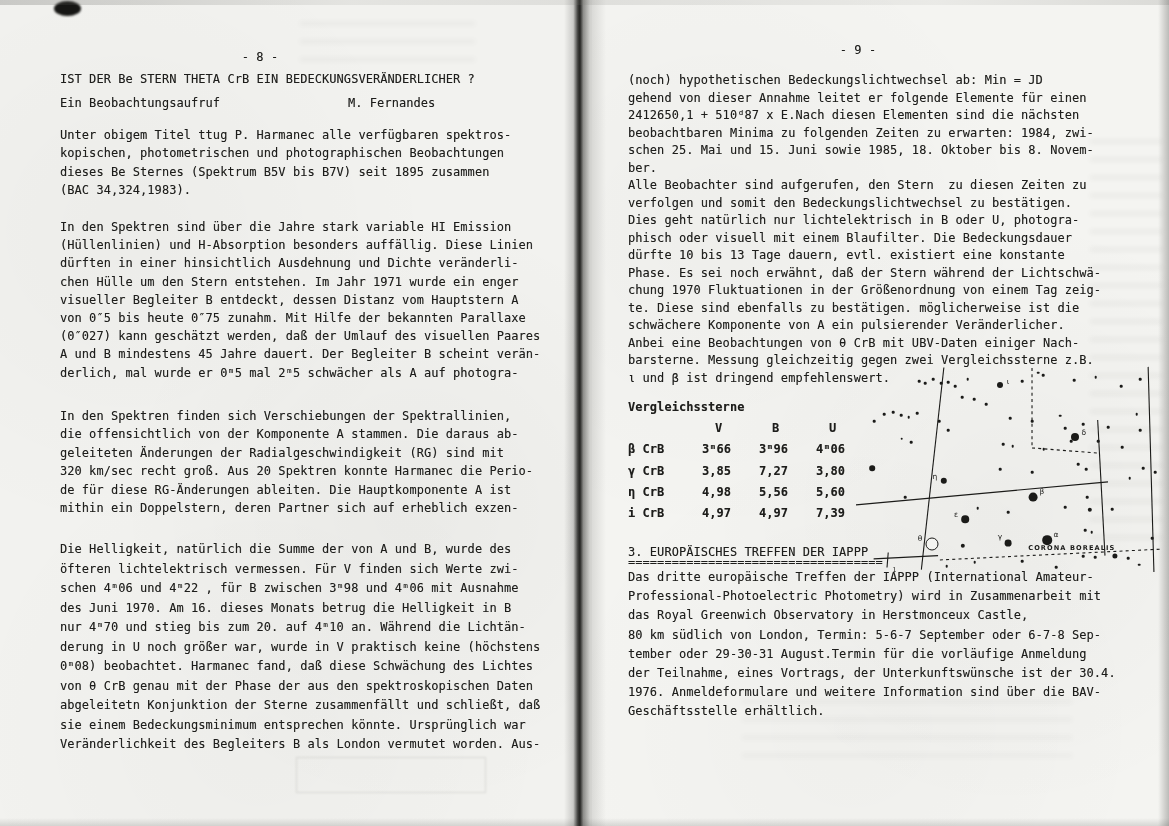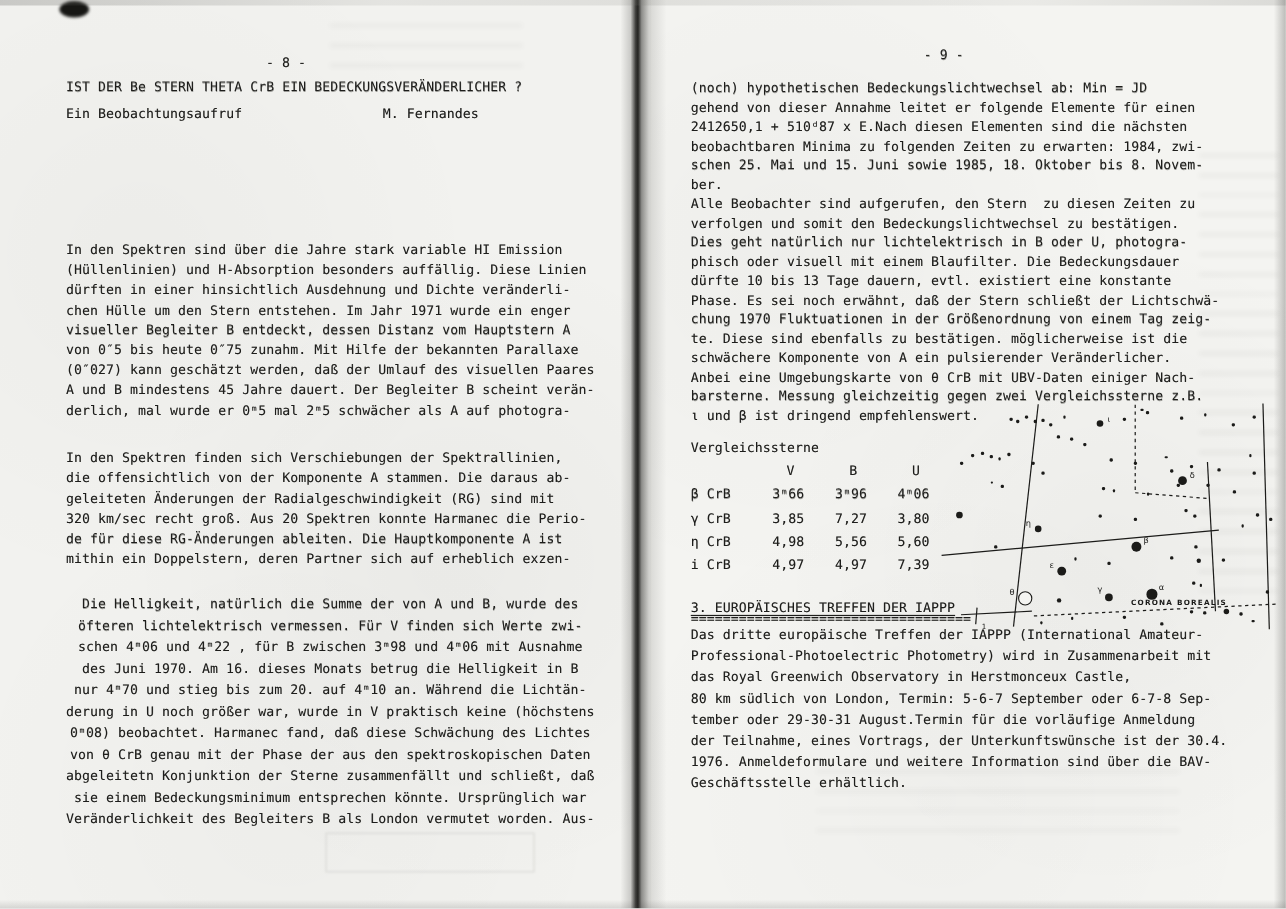--- a/index.html
+++ b/index.html
@@ -29,34 +29,34 @@
   .pA .line{line-height:17.5px;height:17.5px;}
   .pB .line{line-height:19.2px;height:19.2px;}
   
   .lp-pagenum{left:180px;top:50px;}
   .lp-title{left:60px;top:72px;}
   .lp-byline{left:60px;top:96px;width:470px;height:16px;}
   .lp-author{position:absolute;left:288px;top:0;}
   .p1{left:60px;top:126px;}
   .p2{left:60px;top:218px;}
   .p3{left:60px;top:407px;}
-  .p4{left:60px;top:540px;text-align:center;}
+  .p4{left:60px;top:540px;}
   
   .rp-pagenum{left:186px;top:43px;}
   .pA{left:36px;top:72px;}
-  .ctable{left:36px;top:400px;}
+  .ctable{left:36px;top:400px;font-weight:bold;}
   .ttitle{margin-bottom:4px;}
   .thead,.trow{display:flex;height:21.3px;line-height:21.3px;}
   .thead{margin-top:1px;}
   .cstar{width:74px;}
   .cval{width:57px;}
   .hval{width:57px;box-sizing:border-box;padding-left:13px;}
   .hstar{width:74px;}
   .sec-head{left:36px;top:545px;}
-  .sec-title{text-decoration:underline;text-underline-offset:3px;}
+  .sec-title{text-underline-offset:3px;}
   .sec-eq{margin-top:-4.5px;letter-spacing:.12px;font-size:11.9px;}
   .pB{left:36px;top:568px;}
   
   .star-chart{left:264px;top:360px;width:304px;height:215px;z-index:2;}
   .star-chart svg{position:absolute;inset:0;width:100%;height:100%;overflow:visible;}
   .star-dot{position:absolute;background:#1b1b19;border-radius:50%;
      transform:translate(-50%,-50%);}
   .star-dot.open{background:#f4f4f1;border:1.5px solid #1b1b19;}
   .star-glyph{position:absolute;font-family:"DejaVu Sans",sans-serif;
      font-size:7.5px;color:#1b1b19;transform:translate(-50%,-50%);}
@@ -87,20 +87,26 @@
 
   <div class="page page-left">
     <div class="smudge" style="left:300px;top:22px;width:175px;height:46px;opacity:.07;"></div>
     <div class="bleed-box"></div>
     <div class="pagenum txt lp-pagenum">- 8 -</div>
     <div class="txt lp-title">IST DER Be STERN THETA CrB EIN BEDECKUNGSVERÄNDERLICHER ?</div>
     <div class="txt lp-byline">
       <span>Ein Beobachtungsaufruf</span>
       <span class="lp-author">M. Fernandes</span>
     </div>
+    <div class="para p1">
+        <div class="line">Unter obigem Titel ttug P. Harmanec alle verfügbaren spektros-</div>
+        <div class="line">kopischen, photometrischen und photographischen Beobachtungen</div>
+        <div class="line">dieses Be Sternes (Spektrum B5V bis B7V) seit 1895 zusammen</div>
+        <div class="line">(BAC 34,324,1983).</div>
+      </div>
     <div class="para p2">
         <div class="line">In den Spektren sind über die Jahre stark variable HI Emission</div>
         <div class="line">(Hüllenlinien) und H-Absorption besonders auffällig. Diese Linien</div>
         <div class="line">dürften in einer hinsichtlich Ausdehnung und Dichte veränderli-</div>
         <div class="line">chen Hülle um den Stern entstehen. Im Jahr 1971 wurde ein enger</div>
         <div class="line">visueller Begleiter B entdeckt, dessen Distanz vom Hauptstern A</div>
         <div class="line">von 0″5 bis heute 0″75 zunahm. Mit Hilfe der bekannten Parallaxe</div>
         <div class="line">(0″027) kann geschätzt werden, daß der Umlauf des visuellen Paares</div>
         <div class="line">A und B mindestens 45 Jahre dauert. Der Begleiter B scheint verän-</div>
         <div class="line">derlich, mal wurde er 0ᵐ5 mal 2ᵐ5 schwächer als A auf photogra-</div>
@@ -137,25 +143,25 @@
         <div class="line">gehend von dieser Annahme leitet er folgende Elemente für einen</div>
         <div class="line">2412650,1 + 510ᵈ87 x E.Nach diesen Elementen sind die nächsten</div>
         <div class="line">beobachtbaren Minima zu folgenden Zeiten zu erwarten: 1984, zwi-</div>
         <div class="line">schen 25. Mai und 15. Juni sowie 1985, 18. Oktober bis 8. Novem-</div>
         <div class="line">ber.</div>
         <div class="line">Alle Beobachter sind aufgerufen, den Stern  zu diesen Zeiten zu</div>
         <div class="line">verfolgen und somit den Bedeckungslichtwechsel zu bestätigen.</div>
         <div class="line">Dies geht natürlich nur lichtelektrisch in B oder U, photogra-</div>
         <div class="line">phisch oder visuell mit einem Blaufilter. Die Bedeckungsdauer</div>
         <div class="line">dürfte 10 bis 13 Tage dauern, evtl. existiert eine konstante</div>
-        <div class="line">Phase. Es sei noch erwähnt, daß der Stern schließt der Lichtschwä-</div>
+        <div class="line">Phase. Es sei noch erwähnt, daß der Stern während der Lichtschwä-</div>
         <div class="line">chung 1970 Fluktuationen in der Größenordnung von einem Tag zeig-</div>
         <div class="line">te. Diese sind ebenfalls zu bestätigen. möglicherweise ist die</div>
         <div class="line">schwächere Komponente von A ein pulsierender Veränderlicher.</div>
-        <div class="line">Anbei eine Umgebungskarte von θ CrB mit UBV-Daten einiger Nach-</div>
+        <div class="line">Anbei eine Beobachtungen von θ CrB mit UBV-Daten einiger Nach-</div>
         <div class="line">barsterne. Messung gleichzeitig gegen zwei Vergleichssterne z.B.</div>
         <div class="line">ι und β ist dringend empfehlenswert.</div>
       </div>
 
     <div class="ctable txt">
       <div class="ttitle">Vergleichssterne</div>
       <div class="thead">
         <span class="hstar"></span>
         <span class="hval">V</span>
         <span class="hval">B</span>

